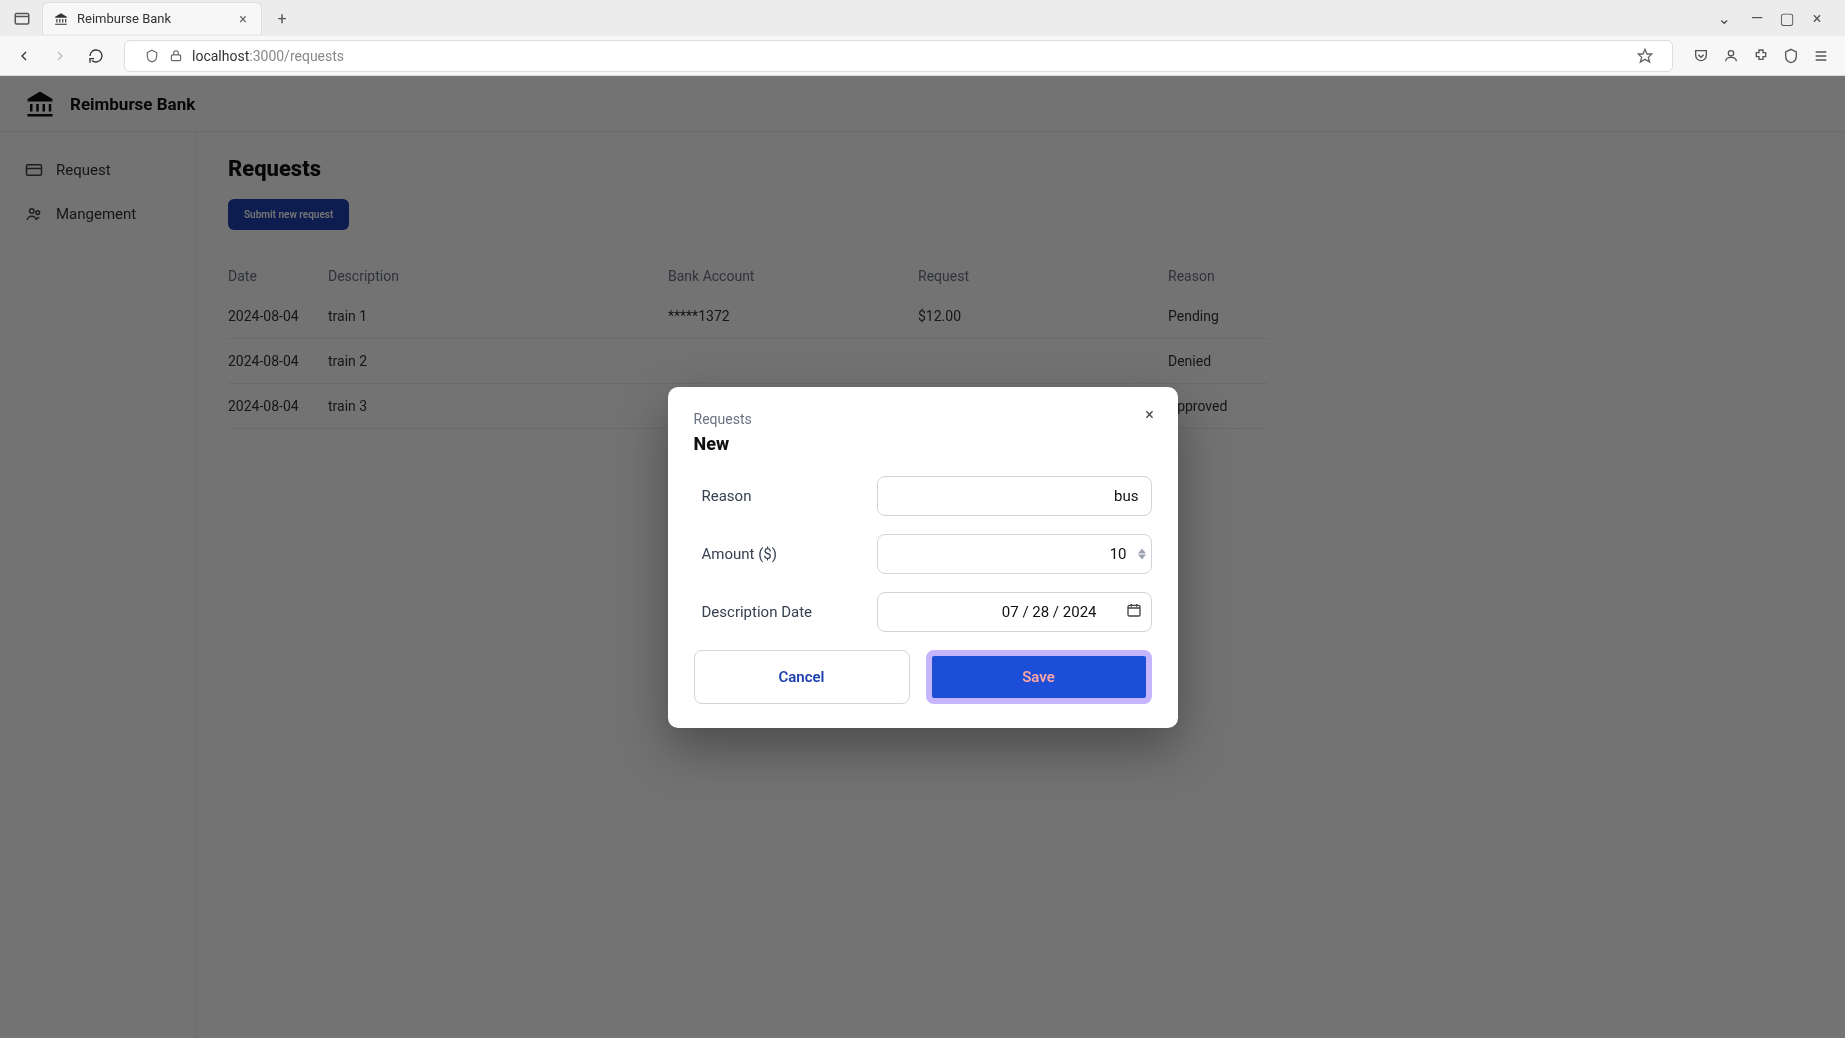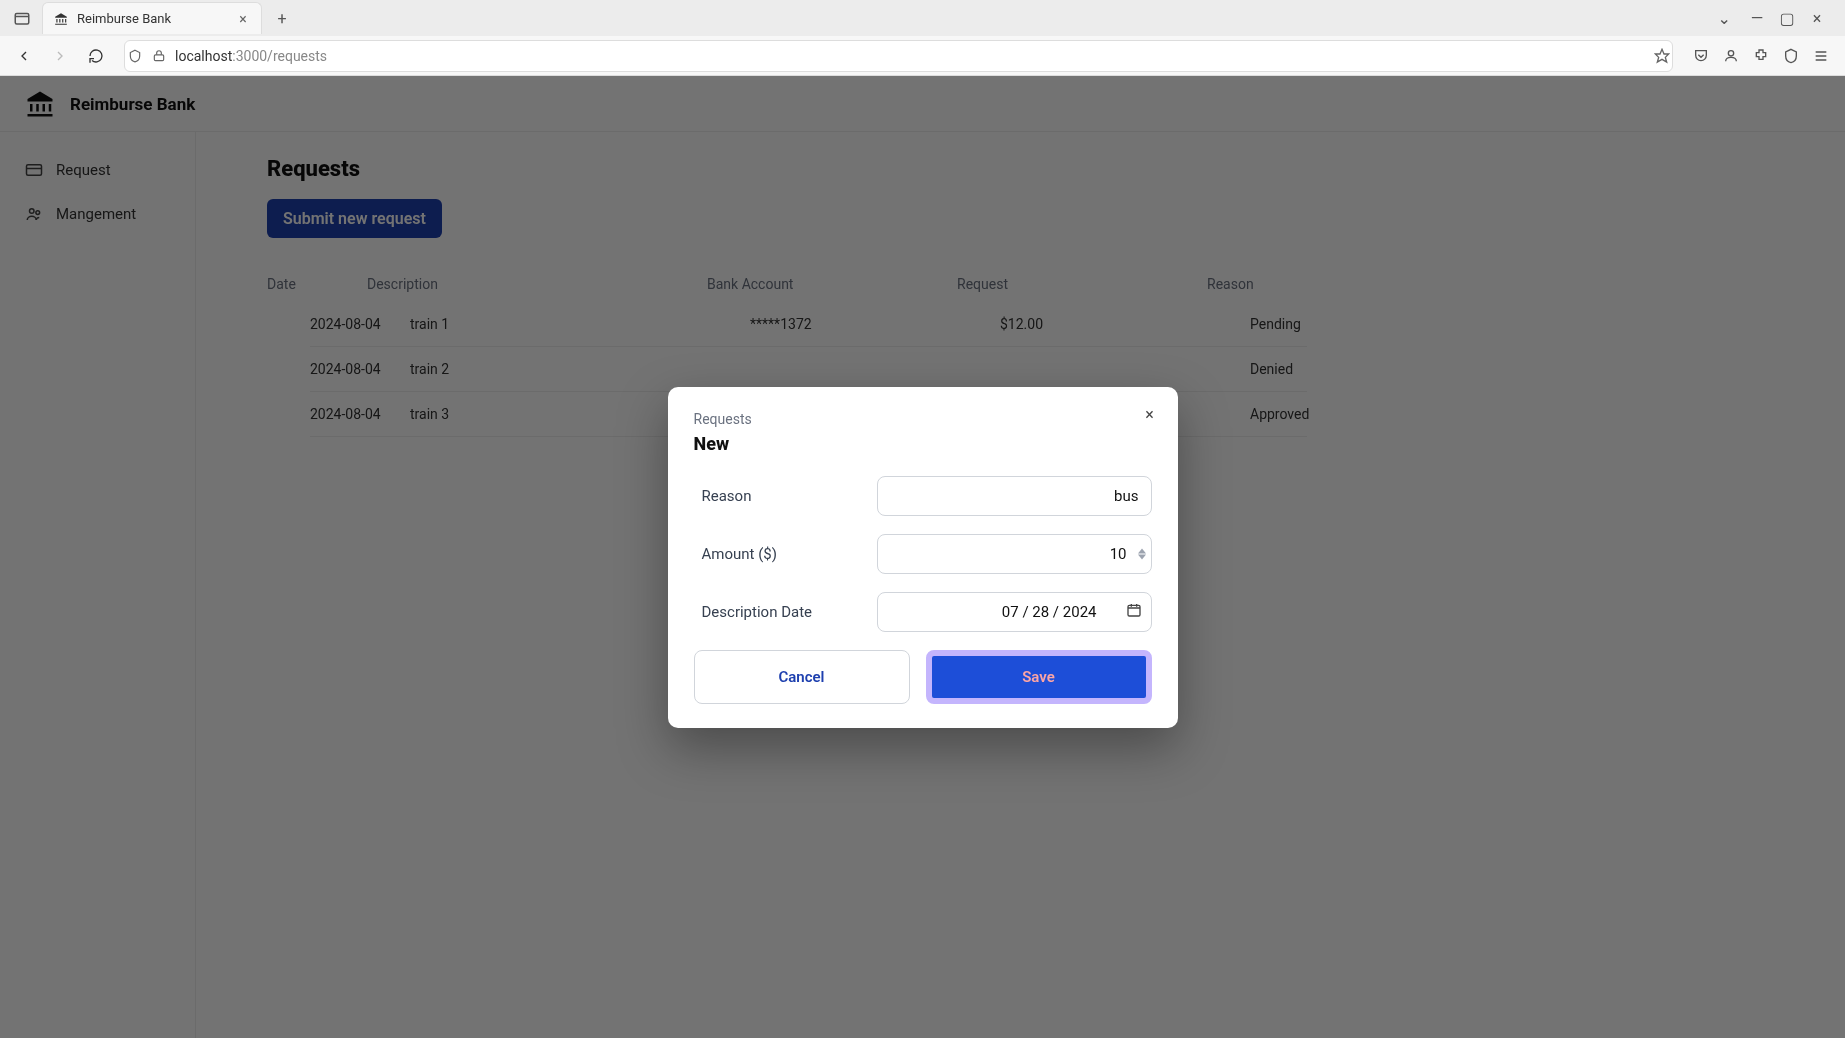--- a/index.html
+++ b/index.html
@@ -14,49 +14,49 @@
     .tab-title { flex: 1; font-size: 13px; color: #333; white-space: nowrap; overflow: hidden; text-overflow: ellipsis; }
     .tab-close { width: 16px; height: 16px; display: flex; align-items: center; justify-content: center; color: #666; font-size: 14px; }
     .new-tab-btn { width: 28px; height: 28px; display: flex; align-items: center; justify-content: center; margin-left: 6px; color: #555; font-size: 16px; }
     .browser-right { margin-left: auto; display: flex; align-items: center; gap: 12px; padding-right: 6px; }
     .win-controls { display: flex; gap: 2px; }
     .win-btn { width: 28px; height: 24px; display: flex; align-items: center; justify-content: center; color: #555; border-radius: 4px; }
 
     .toolbar { display: flex; align-items: center; height: 40px; padding: 0 10px; gap: 8px; background: #f7f7f7; border-bottom: 1px solid #ddd; }
     .nav-btn { width: 28px; height: 28px; display: flex; align-items: center; justify-content: center; color: #555; border-radius: 4px; }
     .nav-btn.disabled { color: #bbb; }
-    .url-bar { flex: 1; display: flex; align-items: center; background: #fff; border: 1px solid #ddd; border-radius: 6px; height: 32px; padding: 0 2px; gap: 8px; margin: 0 6px; }
+    .url-bar { flex: 1; display: flex; align-items: center; background: #fff; border: 1px solid #ddd; border-radius: 6px; height: 32px; padding: 0 19px; gap: 8px; margin: 0 6px; }
     .url-icon { width: 16px; height: 16px; display: flex; align-items: center; justify-content: center; color: #666; }
     .url-text { font-size: 14px; color: #333; }
     .url-host { color: #888; }
     .url-path { color: #333; }
     .toolbar-right { display: flex; align-items: center; gap: 14px; padding: 0 6px; }
 
     
     .viewport { position: relative; width: 100%; height: calc(1038px - 76px); background: #fff; }
 
     
     .app-header { display: flex; align-items: center; height: 56px; padding: 0 24px; gap: 14px; border-bottom: 1px solid #eee; }
     .app-logo { width: 32px; height: 32px; display: flex; align-items: center; justify-content: center; }
     .app-title { font-size: 17px; font-weight: 700; color: #111; }
 
     
-    .app-body { display: flex; height: calc(100% - 56px); gap: 39px; }
+    .app-body { display: flex; height: calc(100% - 56px); }
     .sidebar { width: 196px; border-right: 1px solid #eee; padding-top: 16px; }
     .sidebar-item { display: flex; align-items: center; gap: 12px; padding: 12px 24px; color: #333; font-size: 15px; cursor: pointer; }
     .sidebar-item .icon { width: 20px; height: 20px; display: flex; align-items: center; justify-content: center; color: #444; }
 
     .main { flex: 1; padding: 24px 32px; }
     .page-title { font-size: 22px; font-weight: 800; color: #111; margin-bottom: 18px; }
-    .submit-btn { background: #1e40af; color: #fff; border: none; border-radius: 6px; padding: 10px 16px; font-size: 16px; font-weight: 600; cursor: pointer; }
+    .submit-btn { background: #1e40af; color: #fff; border: none; border-radius: 6px; padding: 10px 16px; font-size: 10px; font-weight: 600; cursor: pointer; }
 
     .table { margin-top: 28px; width: 1040px; }
     .thead, .trow { display: grid; grid-template-columns: 100px 340px 250px 250px 120px; align-items: center; }
     .thead { color: #6b7280; font-size: 14px; padding: 10px 0; }
-    .trow { padding: 14px 0; border-bottom: 1px solid #eee; font-size: 14px; color: #333; margin-left: 43px; }
+    .trow { padding: 14px 0; border-bottom: 1px solid #eee; font-size: 14px; color: #333; }
 
     
     .overlay { position: absolute; inset: 0; background: rgba(0,0,0,0.55); display: flex; align-items: center; justify-content: center; }
     .modal { background: #fff; border-radius: 10px; width: 510px; padding: 24px 26px; position: relative; box-shadow: 0 20px 50px rgba(0,0,0,0.35); }
     .modal-close { position: absolute; top: 18px; right: 18px; width: 20px; height: 20px; display: flex; align-items: center; justify-content: center; color: #444; font-size: 16px; cursor: pointer; }
     .modal-eyebrow { color: #6b7280; font-size: 14px; margin-bottom: 6px; }
     .modal-title { font-size: 18px; font-weight: 800; color: #111; margin-bottom: 22px; }
     .form-row { display: flex; align-items: center; justify-content: space-between; margin-bottom: 18px; }
     .form-label { color: #374151; font-size: 15px; padding-left: 8px; }
     .form-input { width: 275px; height: 40px; border: 1px solid #d1d5db; border-radius: 8px; padding: 0 12px; font-size: 15px; text-align: right; color: #111; }

